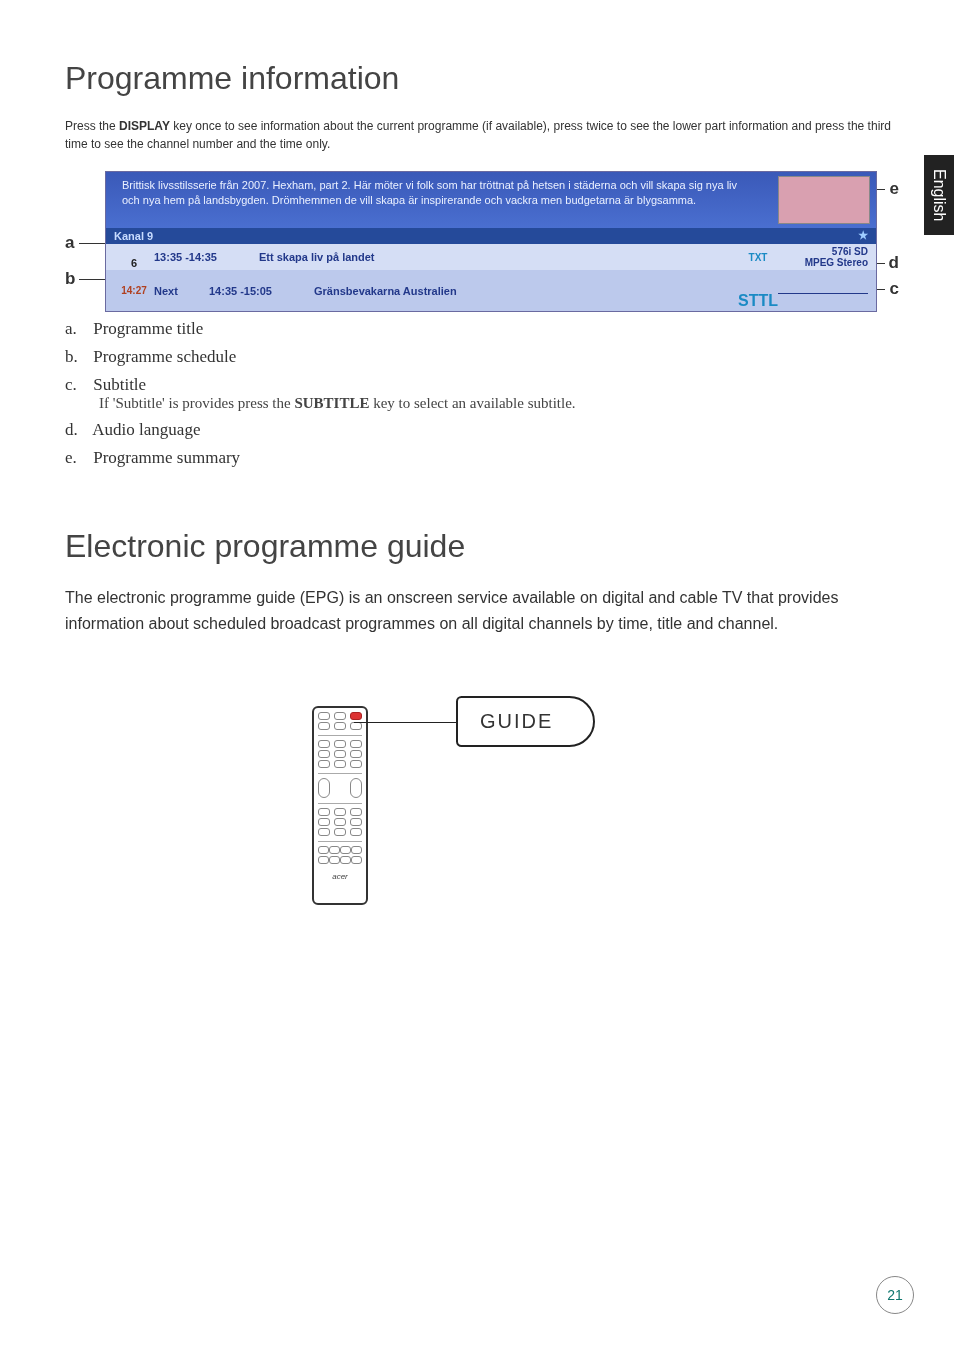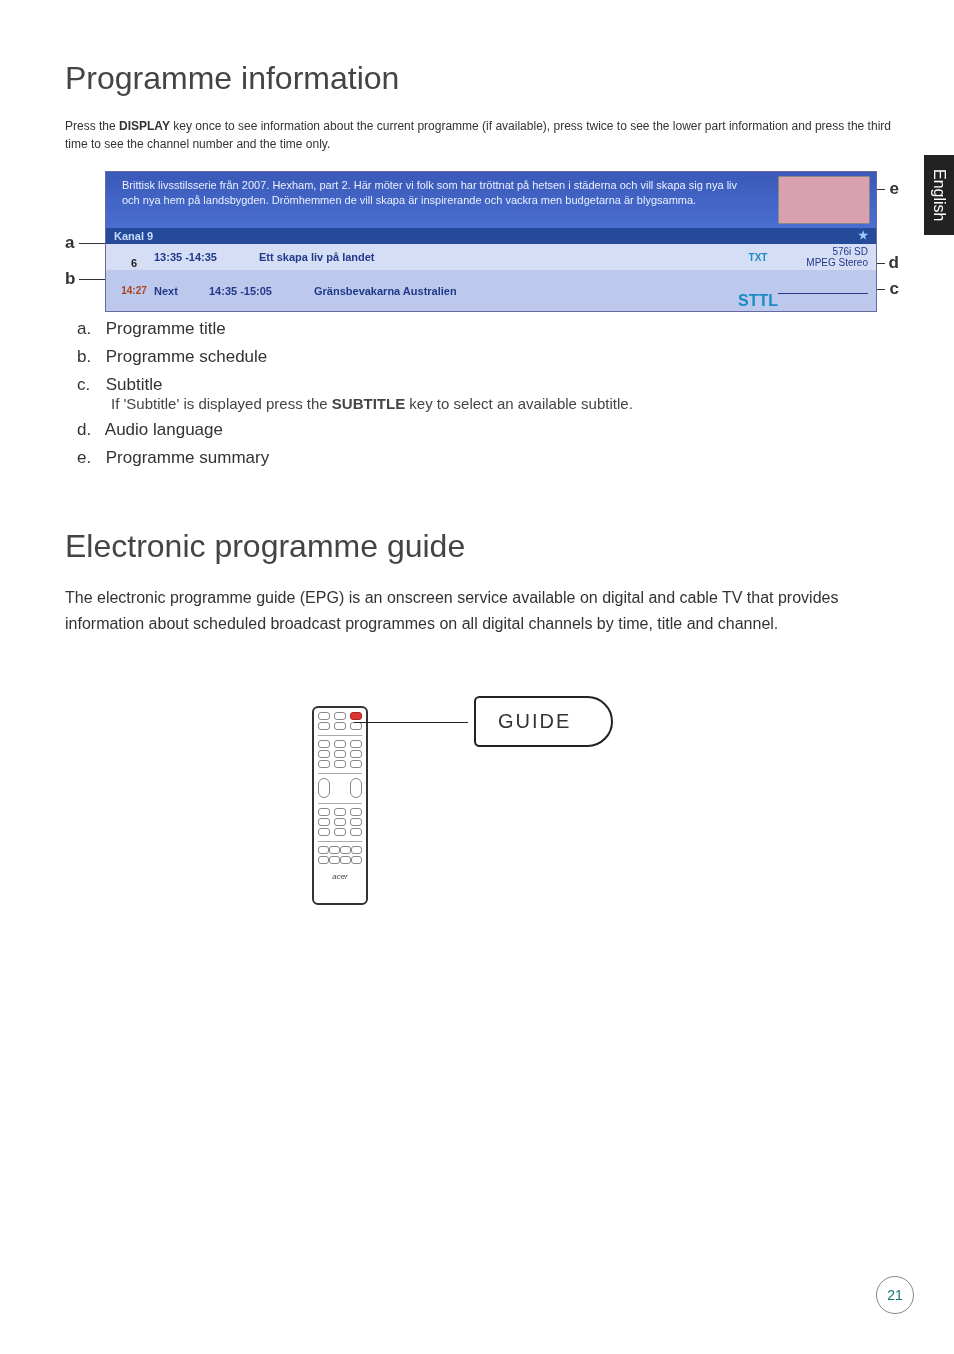--- a/index.html
+++ b/index.html
@@ -98,21 +98,21 @@
       padding: 1px 8px;
       align-items: center;
     }
     .osd-row1 { background: #d5def5; }
     .osd-row2 { background: #bcc9ec; }
     .col-num { width: 40px; font-weight: 700; color: #222; text-align: center; }
     .col-time { width: 105px; color: #22388a; font-weight: 700; }
     .col-title { flex: 1; color: #22388a; font-weight: 700; }
     .col-txt { width: 40px; text-align: center; color: #1a8ac4; font-size: 10px; font-weight: 700; }
     .col-sttl { width: 40px; text-align: left; color: #1a8ac4; font-size: 16px; font-weight: 700; margin-top: 21px; }
-    .col-right { width: 90px; text-align: right; color: #22388a; font-weight: 400; font-size: 10px; }
+    .col-right { width: 90px; text-align: right; color: #22388a; font-weight: 700; font-size: 10px; }
     .col-clock { width: 40px; font-size: 10px; color: #b04020; font-weight: 700; text-align: center; }
     .hr-under { border-bottom: 1px solid #22388a; width: 38px; display: inline-block; }
 
     
     .callout {
       position: absolute;
       font-weight: 700;
       font-size: 17px;
       color: #333;
     }
@@ -127,21 +127,21 @@
     .cb-line { left: 14px; top: 108px; width: 40px; }
     .ce { right: 0; top: 8px; }
     .ce-line { right: 14px; top: 18px; width: 120px; }
     .cd { right: 0; top: 82px; }
     .cd-line { right: 14px; top: 92px; width: 32px; }
     .cc { right: 0; top: 108px; }
     .cc-line { right: 14px; top: 118px; width: 70px; }
 
     
     .legend { list-style: none; padding: 0; margin: 0 0 60px 0; }
-    .legend li { margin: 8px 12px; font-size: 17px; color: #333; }
+    .legend li { margin: 8px 0; font-size: 17px; color: #333; font-family: Liberation Serif, serif; }
     .legend .key { display: inline-block; width: 24px; }
     .legend .sub { font-size: 15px; color: #444; margin-left: 34px; display: block; }
     .legend .sub b { font-weight: 700; }
 
     
     .epg-intro {
       font-size: 16px;
       line-height: 1.6;
       color: #333;
       margin-bottom: 50px;
@@ -166,21 +166,21 @@
       border-bottom: 1px solid #aaa;
       margin: 4px 4px 0 4px;
       padding-bottom: 3px;
     }
     .remote .row { display: flex; justify-content: space-between; margin: 2px 0; }
     .remote .btn { width: 10px; height: 6px; border: 1px solid #888; border-radius: 3px; }
     .remote .btn.red { background: #d33; border-color: #a22; }
     .remote .brand { text-align: center; font-size: 8px; font-style: italic; color: #444; margin-top: 3px; }
     .guide-balloon {
       position: absolute;
-      left: 162px;
+      left: 144px;
       top: 10px;
       border: 2px solid #222;
       border-radius: 6px 28px 28px 6px;
       padding: 12px 40px 12px 22px;
       font-size: 20px;
       letter-spacing: 2px;
       color: #333;
       background: #fff;
     }
     .guide-line {
@@ -275,21 +275,21 @@
       <span>Programme title</span>
     </li>
     <li>
       <span class="key">b.</span>
       <span>Programme schedule</span>
     </li>
     <li>
       <span class="key">c.</span>
       <span>Subtitle</span>
       <span class="sub">
-        <span>If 'Subtitle' is displayed press the </span><b>SUBTITLE</b><span> key to select an available subtitle.</span>
+        <span>If 'Subtitle' is provides press the </span><b>SUBTITLE</b><span> key to select an available subtitle.</span>
       </span>
     </li>
     <li>
       <span class="key">d.</span>
       <span>Audio language</span>
     </li>
     <li>
       <span class="key">e.</span>
       <span>Programme summary</span>
     </li>

